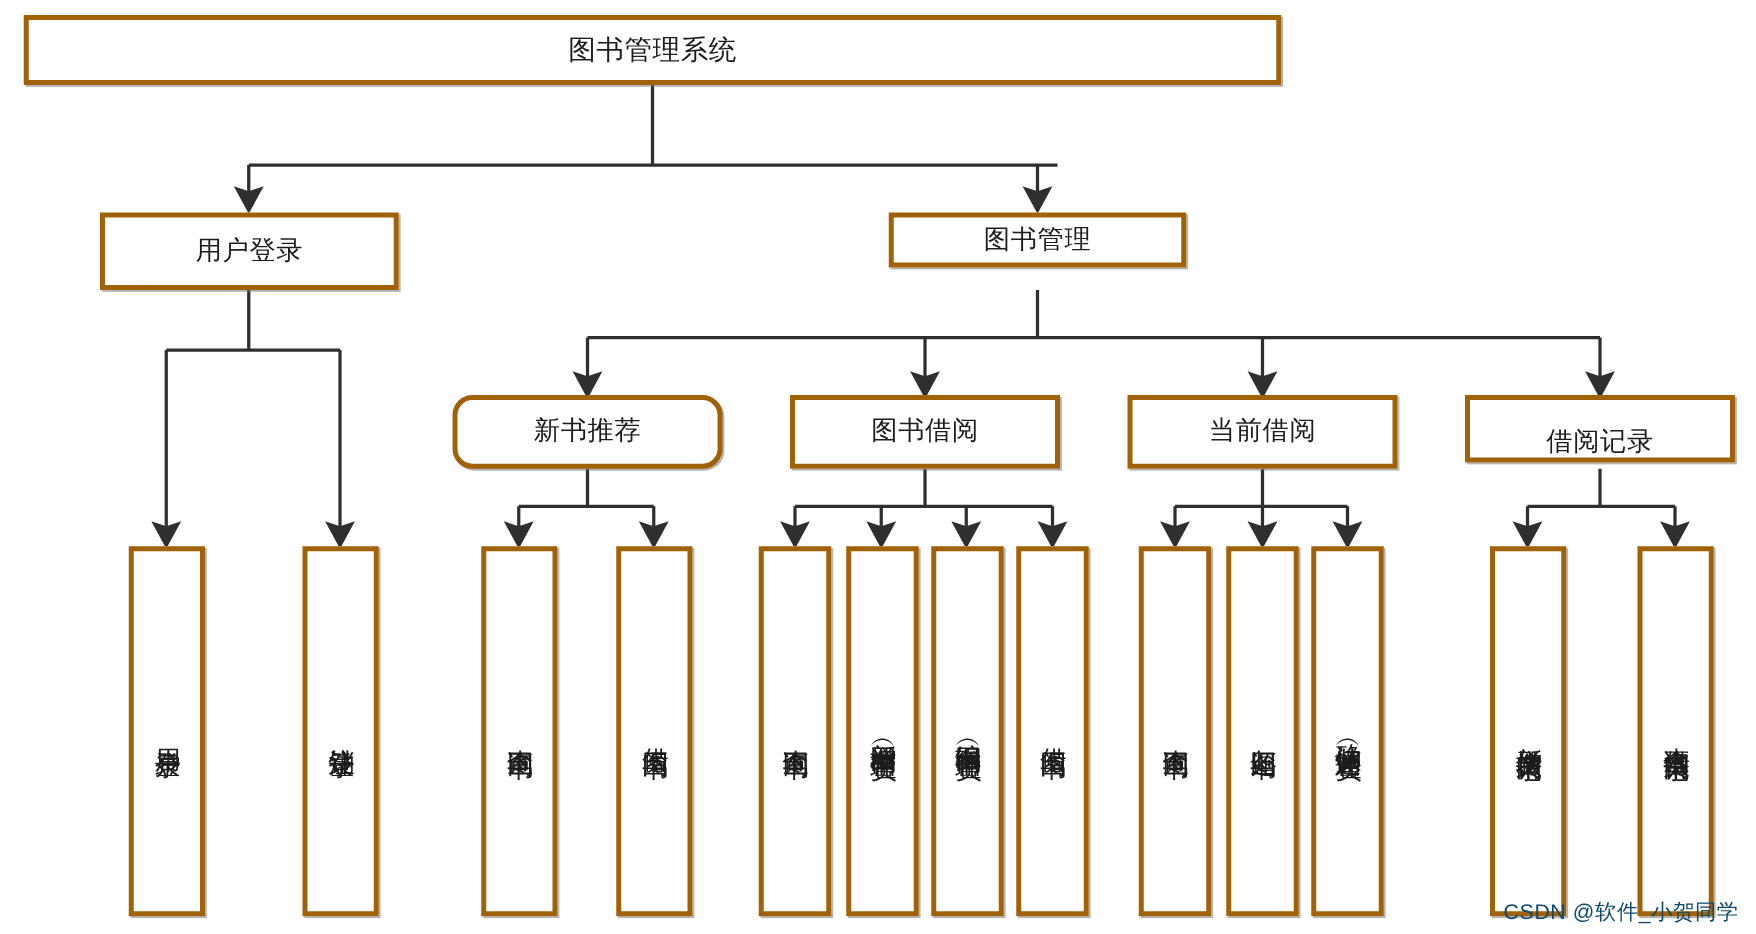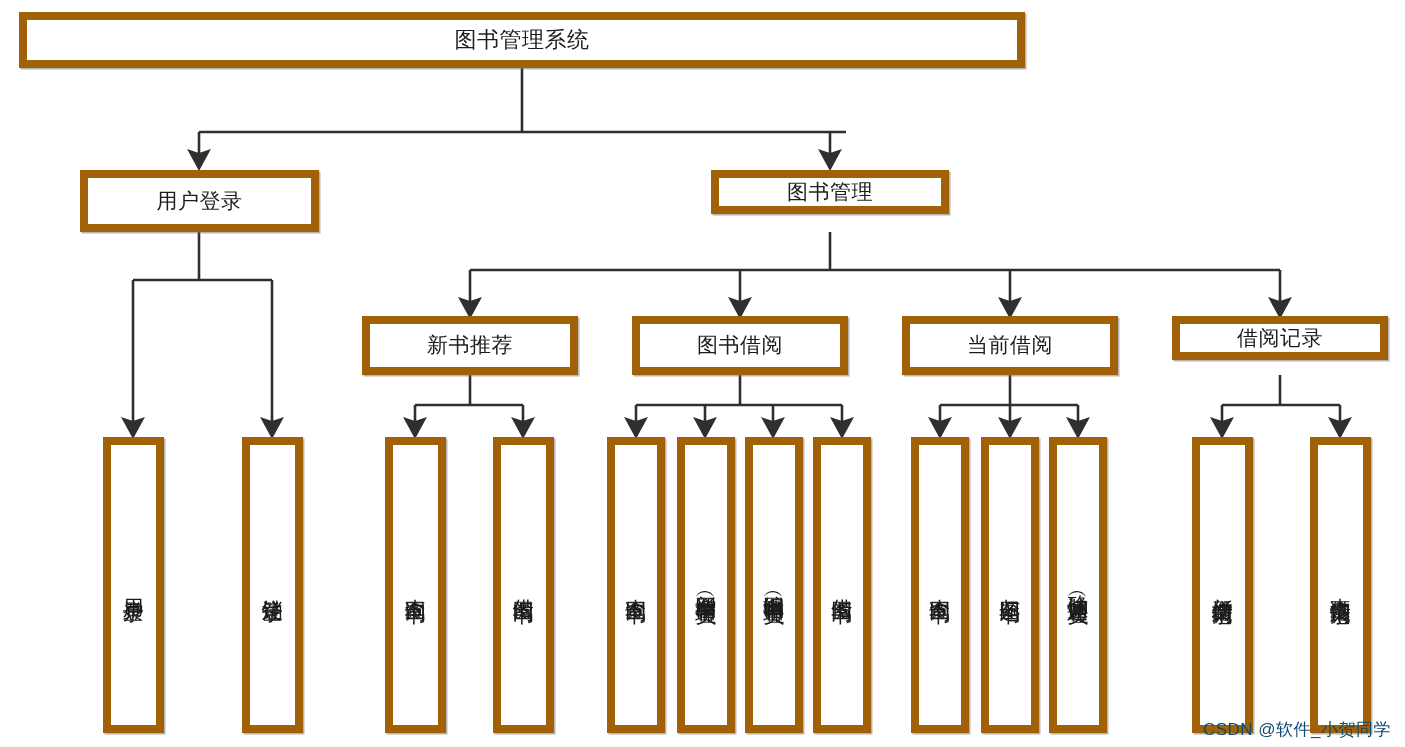--- a/index.html
+++ b/index.html
@@ -24,21 +24,21 @@
     left: 0;
     top: 0;
     width: 1405px;
     height: 747px;
     pointer-events: none;
   }
   .node {
     position: absolute;
     box-sizing: border-box;
     background: #ffffff;
-    border: 8px solid #a16207;
+    border: 4px solid #a16207;
     display: flex;
     align-items: center;
     justify-content: center;
     text-align: center;
     color: #1c1c1c;
     box-shadow: 1.5px 1.5px 0 rgba(120,120,120,0.55);
   }
   .node .label {
     display: block;
     line-height: 1.16;
@@ -133,30 +133,30 @@
     <span class="label">图书管理系统</span>
   </div>
 
   <div class="node h" style="left:80px; top:170px; width:239px; height:62px;">
     <span class="label">用户登录</span>
   </div>
   <div class="node h" style="left:711px; top:170px; width:238px; height:44px;">
     <span class="label">图书管理</span>
   </div>
 
-  <div class="node h" style="left:362px; top:316px; width:216px; height:59px;">
+  <div class="node h" style="left:362px; top:316px; width:216px; height:59px;border-radius:16px;">
     <span class="label">新书推荐</span>
   </div>
   <div class="node h" style="left:902px; top:316px; width:216px; height:59px;">
     <span class="label">当前借阅</span>
   </div>
   <div class="node h" style="left:632px; top:316px; width:216px; height:59px;">
     <span class="label">图书借阅</span>
   </div>
-  <div class="node h" style="left:1172px; top:316px; width:216px; height:44px;">
+  <div class="node h" style="left:1172px; top:316px; width:216px; height:54px;align-items:flex-end;">
     <span class="label">借阅记录</span>
   </div>
 
   <div class="node v" style="left:103px; top:437px; width:61px; height:296px;">
     <span class="label">用户登录</span>
   </div>
   <div class="node v" style="left:242px; top:437px; width:61px; height:296px;">
     <span class="label">注销登录</span>
   </div>
 

